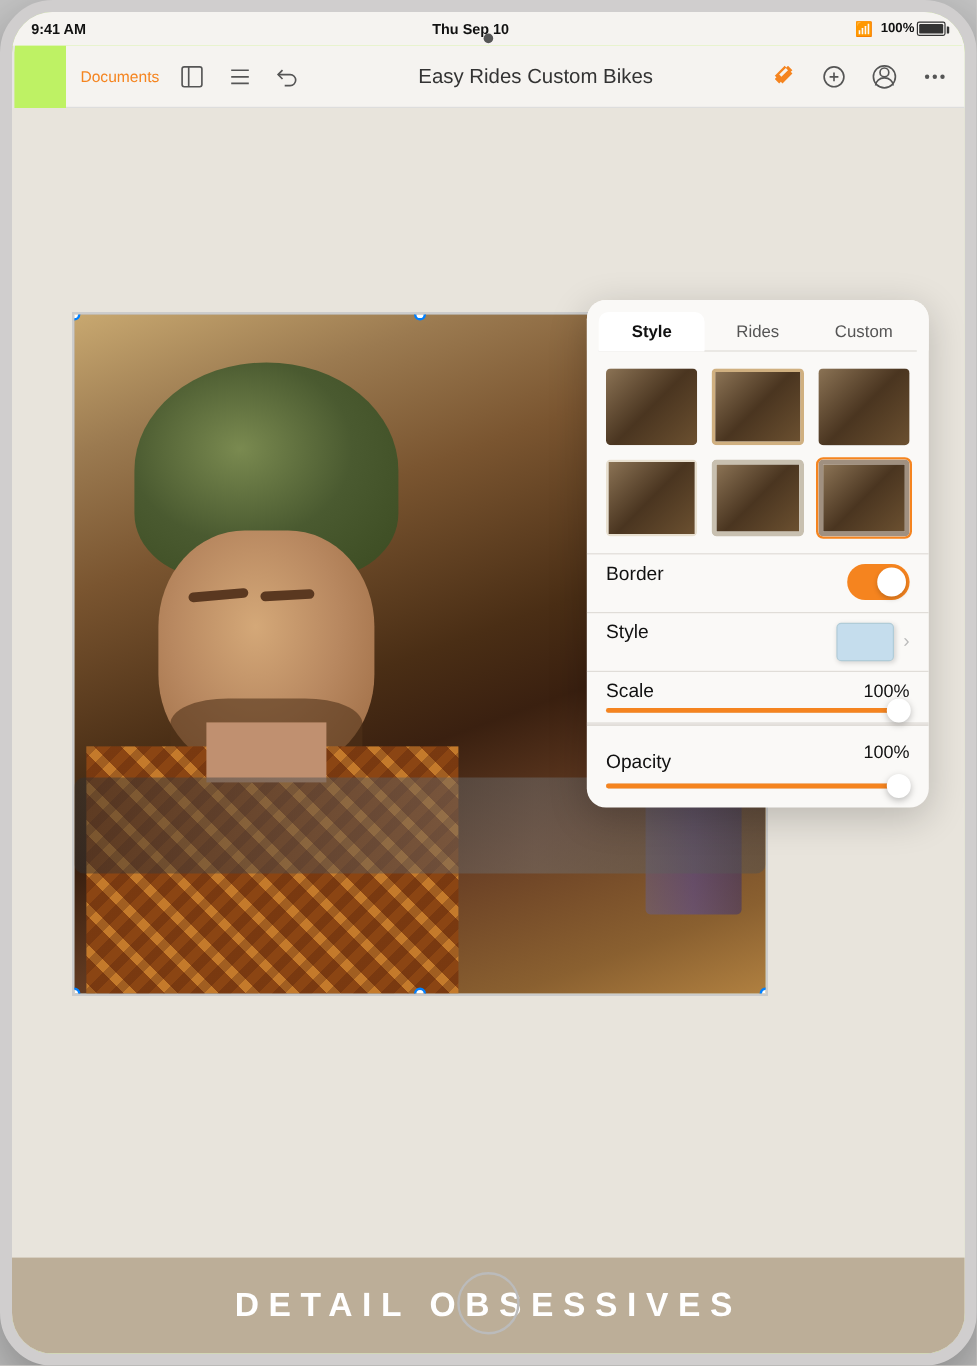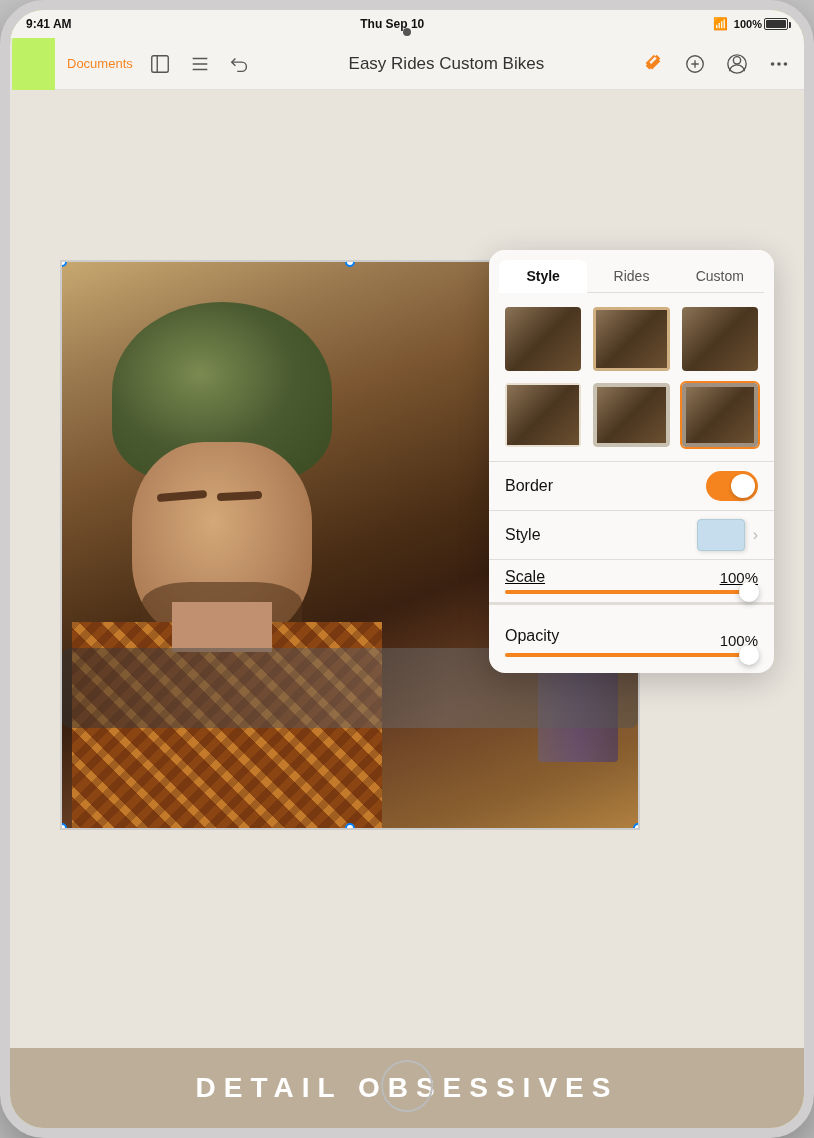--- a/index.html
+++ b/index.html
@@ -283,21 +283,21 @@
     .panel-section {
       padding: 0 16px;
     }
     .panel-divider {
       height: 1px;
       background: #e0ddd8;
       margin: 0 0;
     }
     .panel-row {
       display: flex;
-      align-items: center;
+      align-items: flex-start;
       justify-content: space-between;
       min-height: 48px;
       padding: 8px 0;
     }
     .panel-row-label {
       font-size: 16px;
       color: #111;
     }
     .panel-row-right {
       display: flex;
@@ -381,24 +381,23 @@
     .slider-value {
       font-size: 15px;
       color: #111;
       min-width: 42px;
       text-align: right;
     }
 
     
     .scale-label-row {
       display: flex;
-      align-items: center;
+      align-items: flex-start;
       justify-content: space-between;
       padding: 8px 0 0;
-      text-decoration: underline;
     }
 
     
     .opacity-section {
       padding: 8px 16px 16px;
     }
     .opacity-label {
       font-size: 16px;
       color: #111;
       padding: 8px 0 4px;
@@ -591,21 +590,21 @@
 
       <div class="panel-divider"></div>
 
 
       <div class="panel-divider"></div>
 
 
       <div class="panel-divider"></div>
 
       <div class="opacity-section">
-        <div style="display:flex;justify-content:space-between;align-items:flex-end;padding:6px 0 4px;">
+        <div style="display:flex;justify-content:space-between;align-items:flex-start;padding:6px 0 4px;">
           <span class="opacity-label">Opacity</span>
           <span class="slider-value">100%</span>
         </div>
         <div class="slider-row">
           <div class="slider-track">
             <div class="slider-fill" style="width:100%;"></div>
             <div class="slider-thumb"></div>
           </div>
         </div>
       </div>

